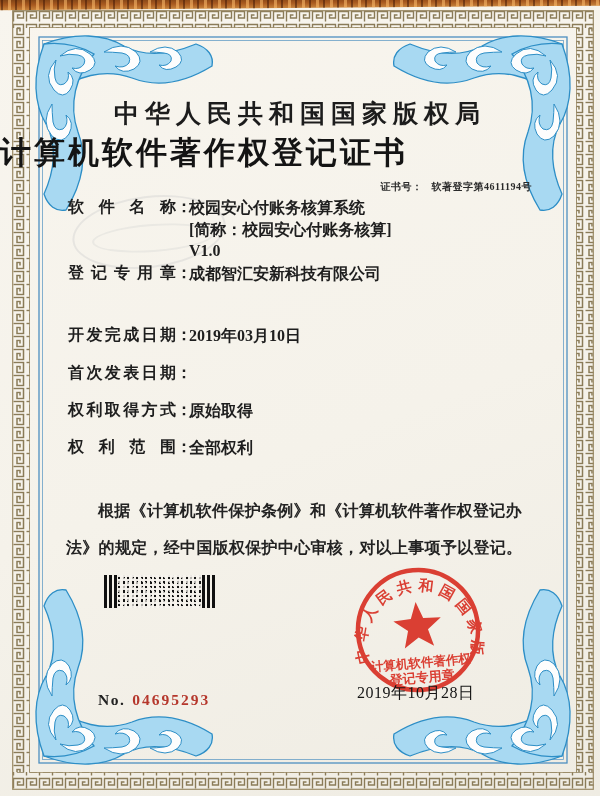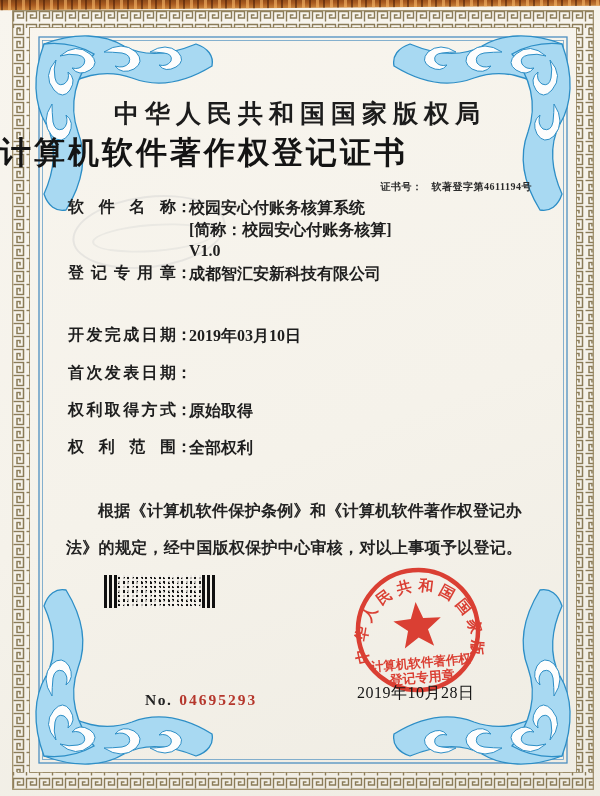--- a/index.html
+++ b/index.html
@@ -19,21 +19,21 @@
   .vline{display:block;line-height:21.5px;}
   .statement{position:absolute;left:66px;top:492px;width:472px;margin:0;font-size:16px;line-height:37px;font-weight:600;color:#222;text-indent:2em;letter-spacing:.3px;}
   .barcode{position:absolute;left:104px;top:575px;width:112px;height:33px;display:flex;}
   .bc-guard{width:14px;height:100%;background:repeating-linear-gradient(90deg,#101010 0 2.5px,rgba(0,0,0,0) 2.5px 5px);}
   .bc-mid{flex:1;height:100%;background:
      repeating-linear-gradient(0deg,rgba(247,244,238,.95) 0 2px,rgba(247,244,238,0) 2px 4.5px),
      repeating-linear-gradient(45deg,rgba(247,244,238,.7) 0 2px,rgba(0,0,0,0) 2px 6px),
      repeating-linear-gradient(90deg,#141414 0 2px,rgba(0,0,0,0) 2px 4.5px);}
   .seal-svg{position:absolute;left:348px;top:563px;opacity:.93;}
   .seal-date{position:absolute;left:357px;top:683px;font-size:16px;font-weight:400;color:#151515;letter-spacing:.5px;}
-  .serial{position:absolute;left:98px;top:691px;font-size:15.5px;letter-spacing:1.5px;color:#222;font-weight:600;margin-left:47px;}
+  .serial{position:absolute;left:98px;top:691px;font-size:15.5px;letter-spacing:1.5px;color:#222;font-weight:600;}
   .serial .sn{color:#b5372c;margin-left:7px;letter-spacing:2px;}
   .ghost{position:absolute;border:2px solid rgba(125,135,150,.13);border-radius:50%;}
   .g1{left:72px;top:196px;width:150px;height:68px;transform:rotate(-7deg);}
   .g2{left:92px;top:224px;width:118px;height:24px;transform:rotate(-4deg);border-color:rgba(125,135,150,.10);}
 </style>
 </head>
 <body>
 
 <div class="photo">
 

